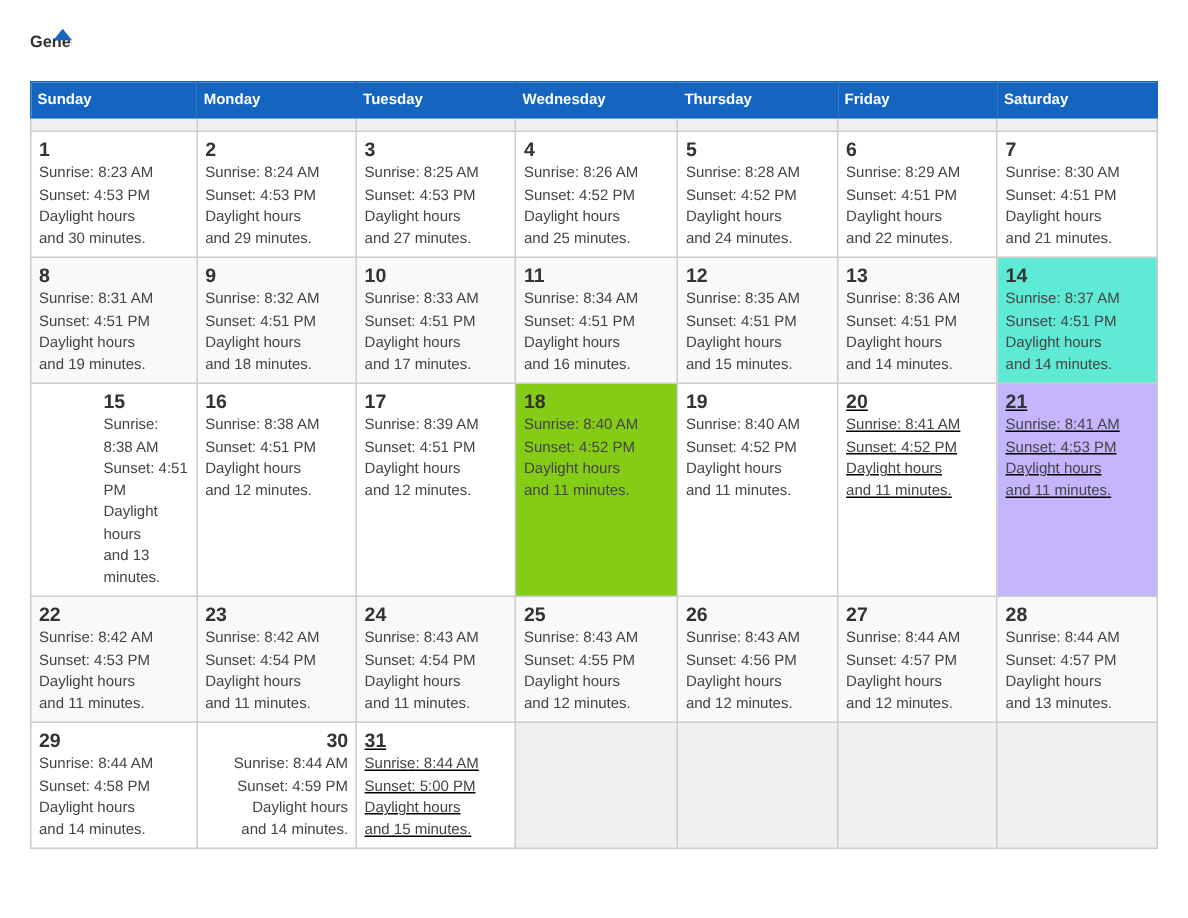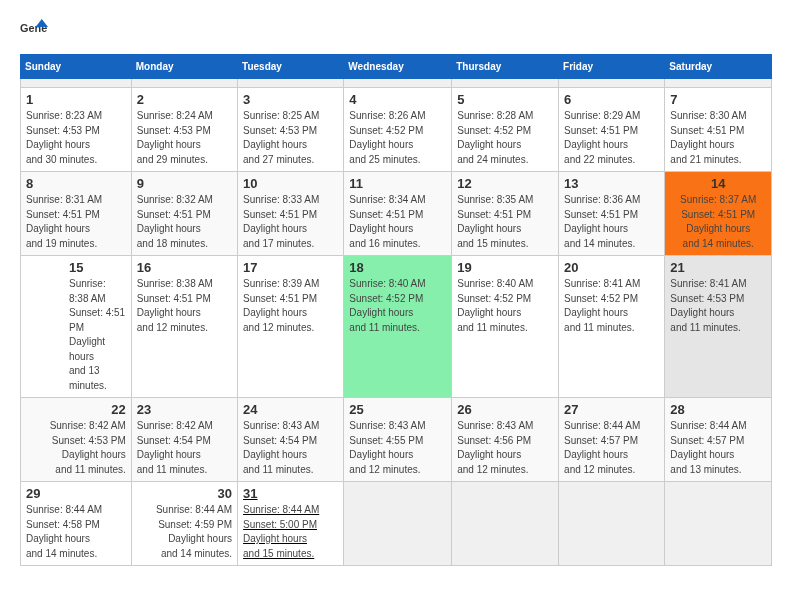--- a/index.html
+++ b/index.html
@@ -173,57 +173,57 @@
           <div class="day-detail"><span>Sunrise: 8:34 AM</span><br><span>Sunset: 4:51 PM</span><br><span>Daylight hours</span><br><span>and 16 minutes.</span></div>
         </td>
         <td style="background: rgb(249, 249, 249);">
           <span class="day-num">12</span>
           <div class="day-detail"><span>Sunrise: 8:35 AM</span><br><span>Sunset: 4:51 PM</span><br><span>Daylight hours</span><br><span>and 15 minutes.</span></div>
         </td>
         <td style="background: rgb(249, 249, 249);">
           <span class="day-num">13</span>
           <div class="day-detail"><span>Sunrise: 8:36 AM</span><br><span>Sunset: 4:51 PM</span><br><span>Daylight hours</span><br><span>and 14 minutes.</span></div>
         </td>
-        <td style="background: #f97316; text-align: center;">
+        <td style="background: #5eead4;">
           <span class="day-num">14</span>
           <div class="day-detail"><span>Sunrise: 8:37 AM</span><br><span>Sunset: 4:51 PM</span><br><span>Daylight hours</span><br><span>and 14 minutes.</span></div>
         </td>
       </tr>
       <tr>
         <td style="background: rgb(255, 255, 255); padding-left: 48px;">
           <span class="day-num">15</span>
           <div class="day-detail"><span>Sunrise: 8:38 AM</span><br><span>Sunset: 4:51 PM</span><br><span>Daylight hours</span><br><span>and 13 minutes.</span></div>
         </td>
         <td style="background: rgb(255, 255, 255);">
           <span class="day-num">16</span>
           <div class="day-detail"><span>Sunrise: 8:38 AM</span><br><span>Sunset: 4:51 PM</span><br><span>Daylight hours</span><br><span>and 12 minutes.</span></div>
         </td>
         <td style="background: rgb(255, 255, 255);">
           <span class="day-num">17</span>
           <div class="day-detail"><span>Sunrise: 8:39 AM</span><br><span>Sunset: 4:51 PM</span><br><span>Daylight hours</span><br><span>and 12 minutes.</span></div>
         </td>
-        <td style="background: #86efac; margin-top: 15px;">
+        <td style="background: #84cc16; margin-top: 15px;">
           <span class="day-num">18</span>
           <div class="day-detail"><span>Sunrise: 8:40 AM</span><br><span>Sunset: 4:52 PM</span><br><span>Daylight hours</span><br><span>and 11 minutes.</span></div>
         </td>
         <td style="background: rgb(255, 255, 255);">
           <span class="day-num">19</span>
           <div class="day-detail"><span>Sunrise: 8:40 AM</span><br><span>Sunset: 4:52 PM</span><br><span>Daylight hours</span><br><span>and 11 minutes.</span></div>
         </td>
-        <td style="background: rgb(255, 255, 255);">
+        <td style="background: rgb(255, 255, 255); text-decoration: underline;">
           <span class="day-num">20</span>
           <div class="day-detail"><span>Sunrise: 8:41 AM</span><br><span>Sunset: 4:52 PM</span><br><span>Daylight hours</span><br><span>and 11 minutes.</span></div>
         </td>
-        <td style="background: #e5e5e5;">
+        <td style="background: #c4b5fd; text-decoration: underline;">
           <span class="day-num">21</span>
           <div class="day-detail"><span>Sunrise: 8:41 AM</span><br><span>Sunset: 4:53 PM</span><br><span>Daylight hours</span><br><span>and 11 minutes.</span></div>
         </td>
       </tr>
       <tr>
-        <td style="background: rgb(249, 249, 249); text-align: right;">
+        <td style="background: rgb(249, 249, 249);">
           <span class="day-num">22</span>
           <div class="day-detail"><span>Sunrise: 8:42 AM</span><br><span>Sunset: 4:53 PM</span><br><span>Daylight hours</span><br><span>and 11 minutes.</span></div>
         </td>
         <td style="background: rgb(249, 249, 249);">
           <span class="day-num">23</span>
           <div class="day-detail"><span>Sunrise: 8:42 AM</span><br><span>Sunset: 4:54 PM</span><br><span>Daylight hours</span><br><span>and 11 minutes.</span></div>
         </td>
         <td style="background: rgb(249, 249, 249);">
           <span class="day-num">24</span>
           <div class="day-detail"><span>Sunrise: 8:43 AM</span><br><span>Sunset: 4:54 PM</span><br><span>Daylight hours</span><br><span>and 11 minutes.</span></div>

